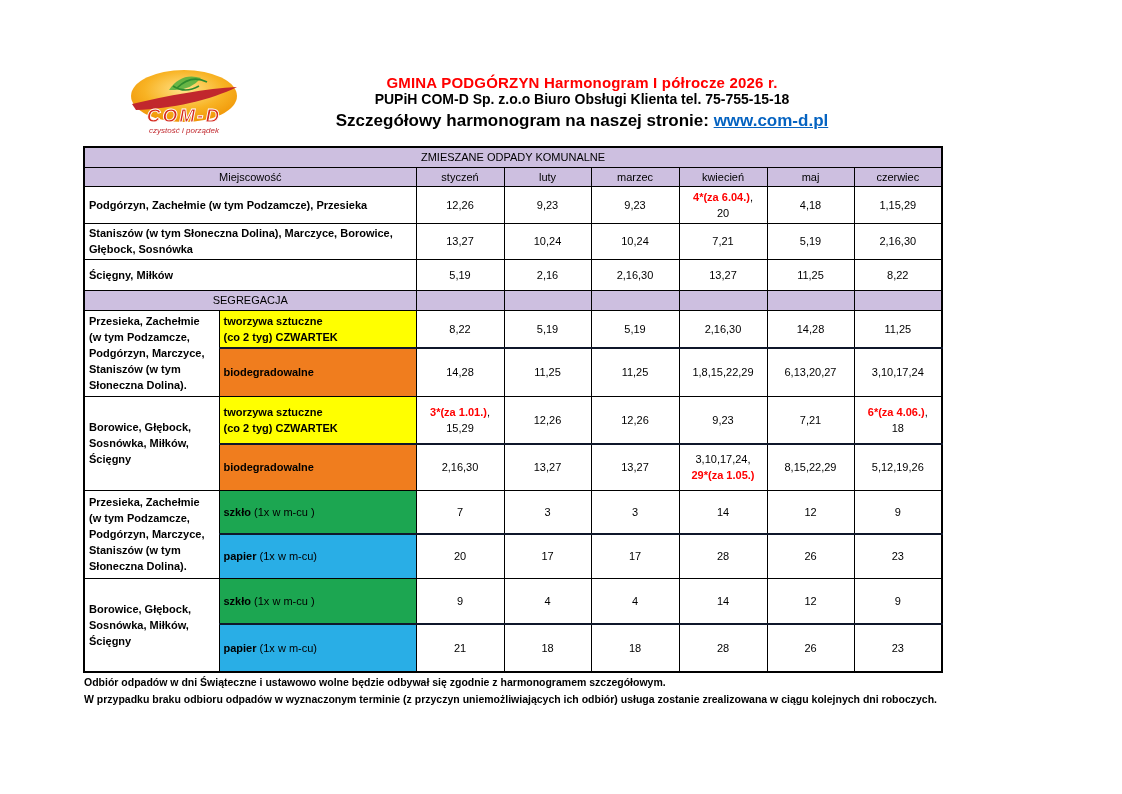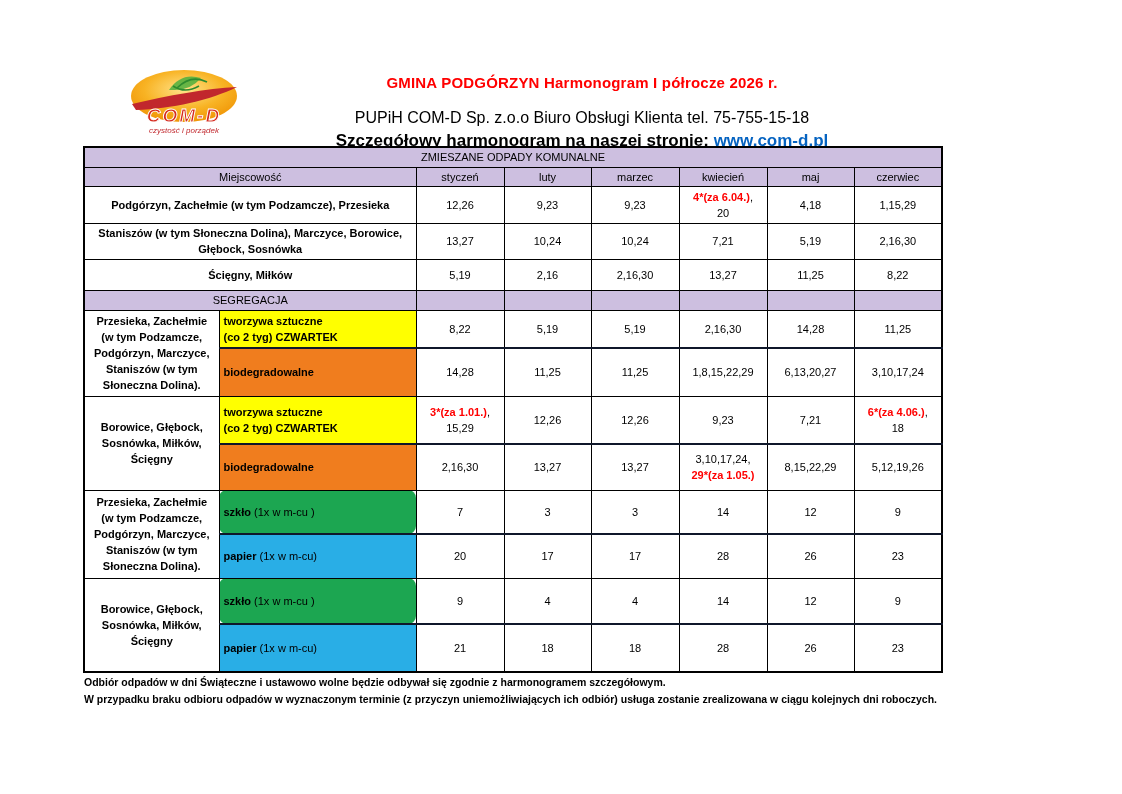--- a/index.html
+++ b/index.html
@@ -6,41 +6,41 @@
   body{
     width:1122px;height:794px;background:#ffffff;position:relative;overflow:hidden;
     font-family:"Liberation Sans","DejaVu Sans",sans-serif;color:#000;
   }
   .page{position:absolute;inset:0;}
 
   
   .logo-wrap{position:absolute;left:125px;top:68px;width:120px;height:72px;}
   .header-text{position:absolute;left:252px;top:74px;width:660px;text-align:center;}
   .doc-title{font-size:15px;font-weight:bold;color:var(--title_red);letter-spacing:.2px;}
-  .doc-subtitle{font-size:16px;font-weight:normal;margin-top:18px;}
+  .doc-subtitle{font-size:14px;font-weight:bold;margin-top:0;}
   .doc-site{font-size:17px;font-weight:bold;margin-top:4px;}
   .doc-site a{color:var(--link_blue);text-decoration:underline;cursor:pointer;}
 
   
   table.schedule{
     position:absolute;left:83px;top:146px;width:858px;
     border-collapse:collapse;table-layout:fixed;border:2px solid #000;
   }
   table.schedule td{
     border:1px solid #000;padding:1px 4px;font-size:11px;vertical-align:middle;
     line-height:16px;overflow:hidden;
   }
   .hdr{background:var(--lavender);font-weight:normal;text-align:center;font-size:11.5px;}
-  .loc{font-weight:bold;text-align:center;padding-left:5px;margin-top:40px;}
+  .loc{font-weight:bold;text-align:left;padding-left:5px;margin-top:40px;}
   .val{text-align:center;}
   .typ{font-weight:bold;text-align:left;padding-left:5px;}
   .typ .plain{font-weight:normal;}
   .bg-yellow{background:var(--yellow);}
   .bg-orange{background:var(--orange);}
-  .bg-green{background:var(--green);border-radius:8px;}
+  .bg-green{background:var(--green);}
   .bg-blue{background:var(--blue);}
   .red{color:var(--red);font-weight:bold;}
   tr.inner-sep td{border-top:2px solid #0f172a;}
 
   
   .footer-notes{position:absolute;left:84px;top:676px;width:980px;}
   .footer-notes p{margin:0 0 4px 0;font-size:10.5px;font-weight:bold;line-height:13px;}
 </style>
 </head>
 <body>

